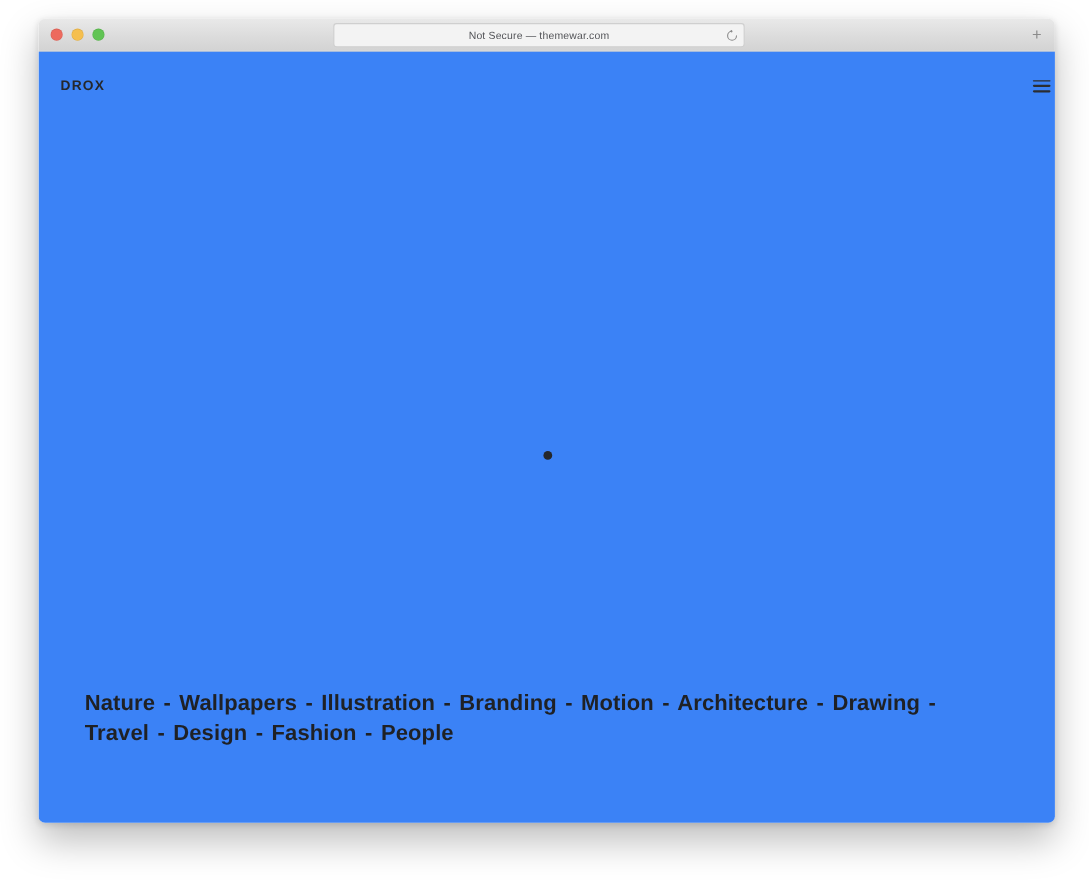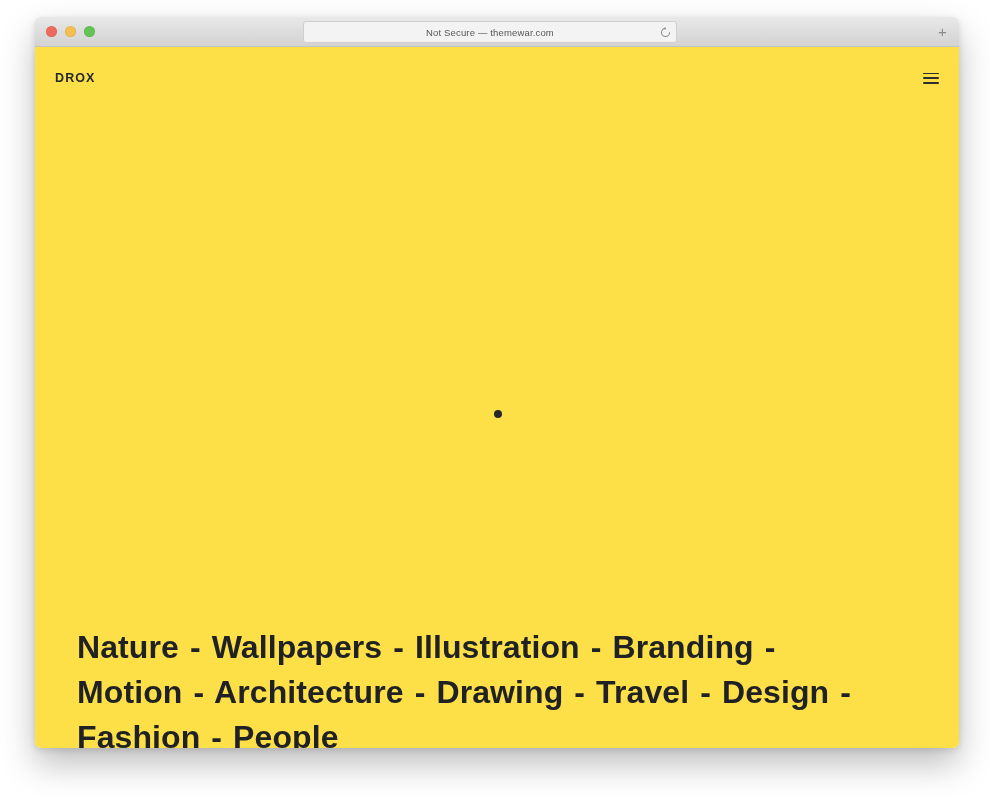--- a/index.html
+++ b/index.html
@@ -97,21 +97,22 @@
     line-height: 1;
     font-weight: 300;
     user-select: none;
   }
 
   
   .viewport {
     position: relative;
     width: 100%;
     height: 702px;
-    background: #fde047;
+    background: #3b82f6;
+    padding-left: 16px;
   }
 
   
   .site-header {
     position: absolute;
     top: 0;
     left: 0;
     right: 0;
     height: 62px;
     display: flex;
@@ -152,21 +153,21 @@
     border-radius: 50%;
     background: #25272b;
   }
 
   
   .hero-text {
     position: absolute;
     left: 42px;
     top: 578px;
     width: 800px;
-    font-size: 32px;
+    font-size: 20px;
     font-weight: bold;
     line-height: 1.40;
     color: #1f2125;
     letter-spacing: 0.1px;
     word-spacing: 2px;
   }
 </style>
 </head>
 <body>
 

